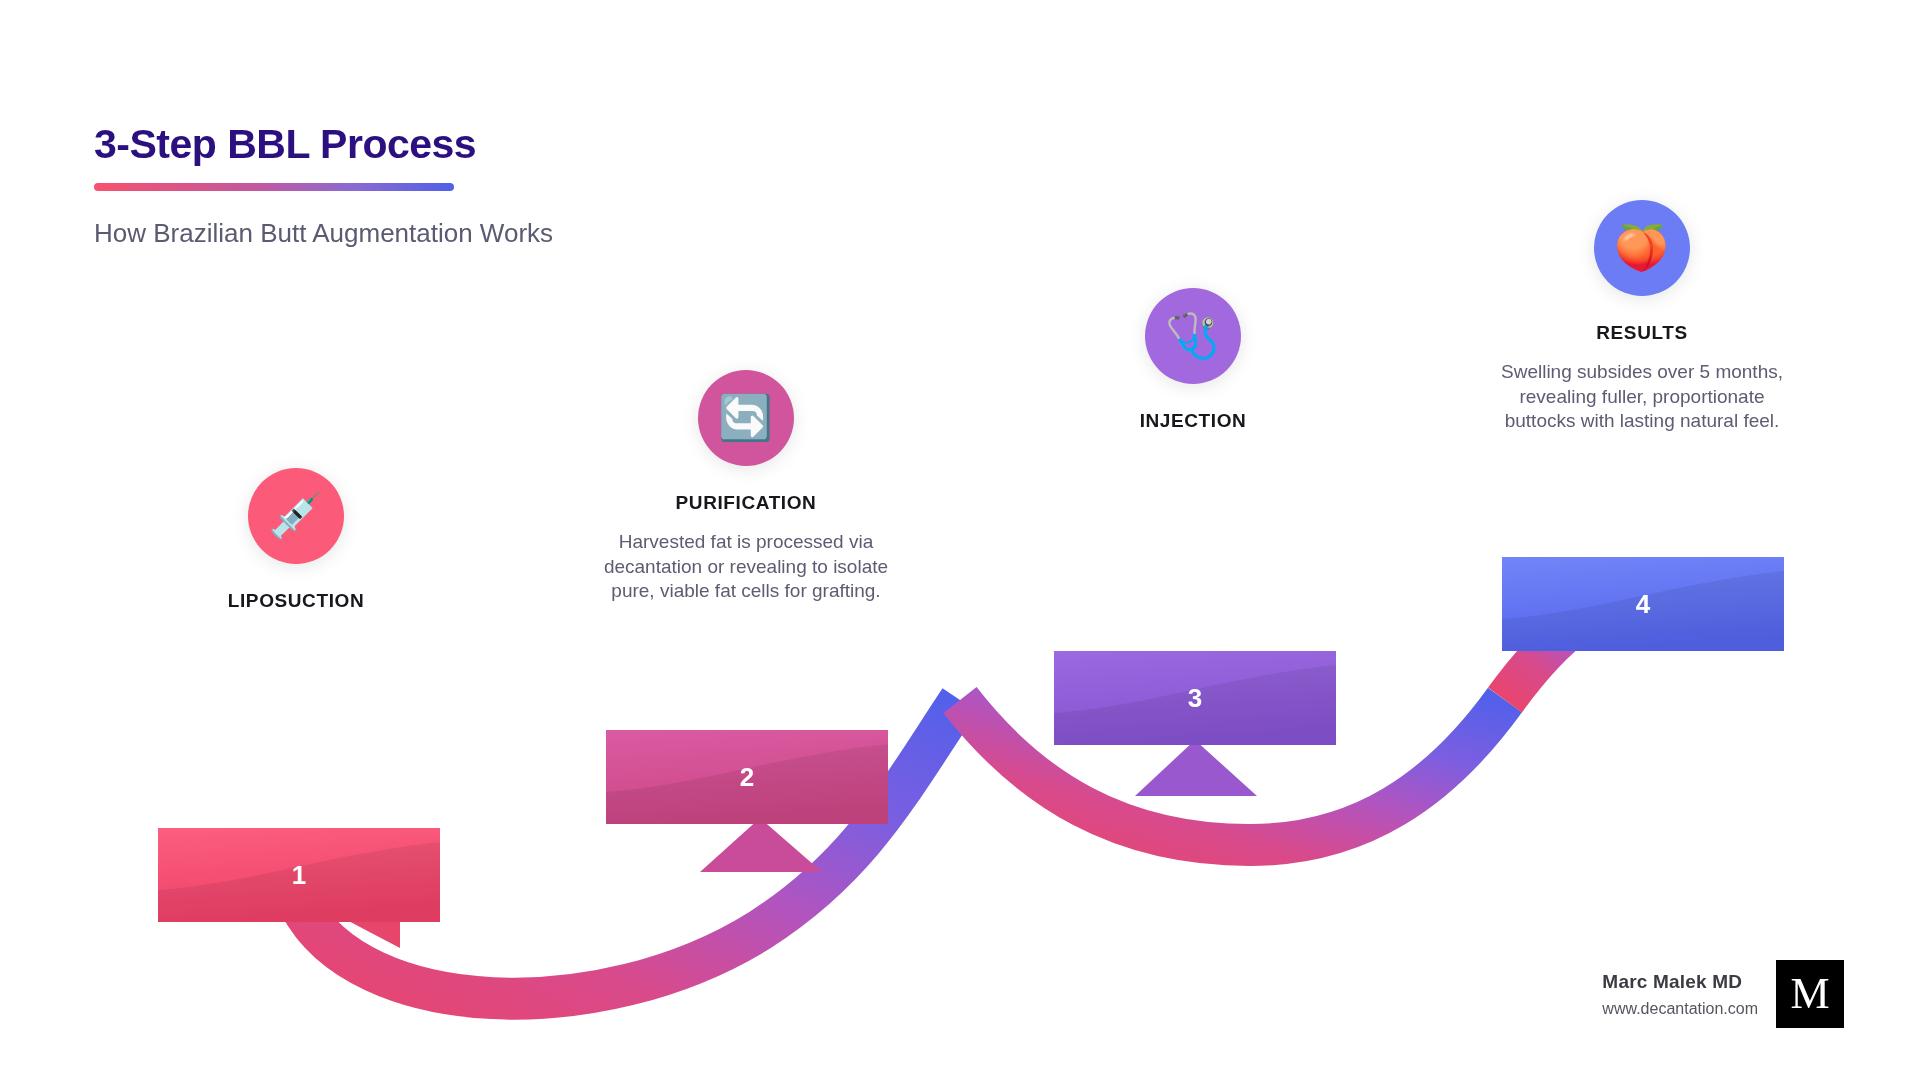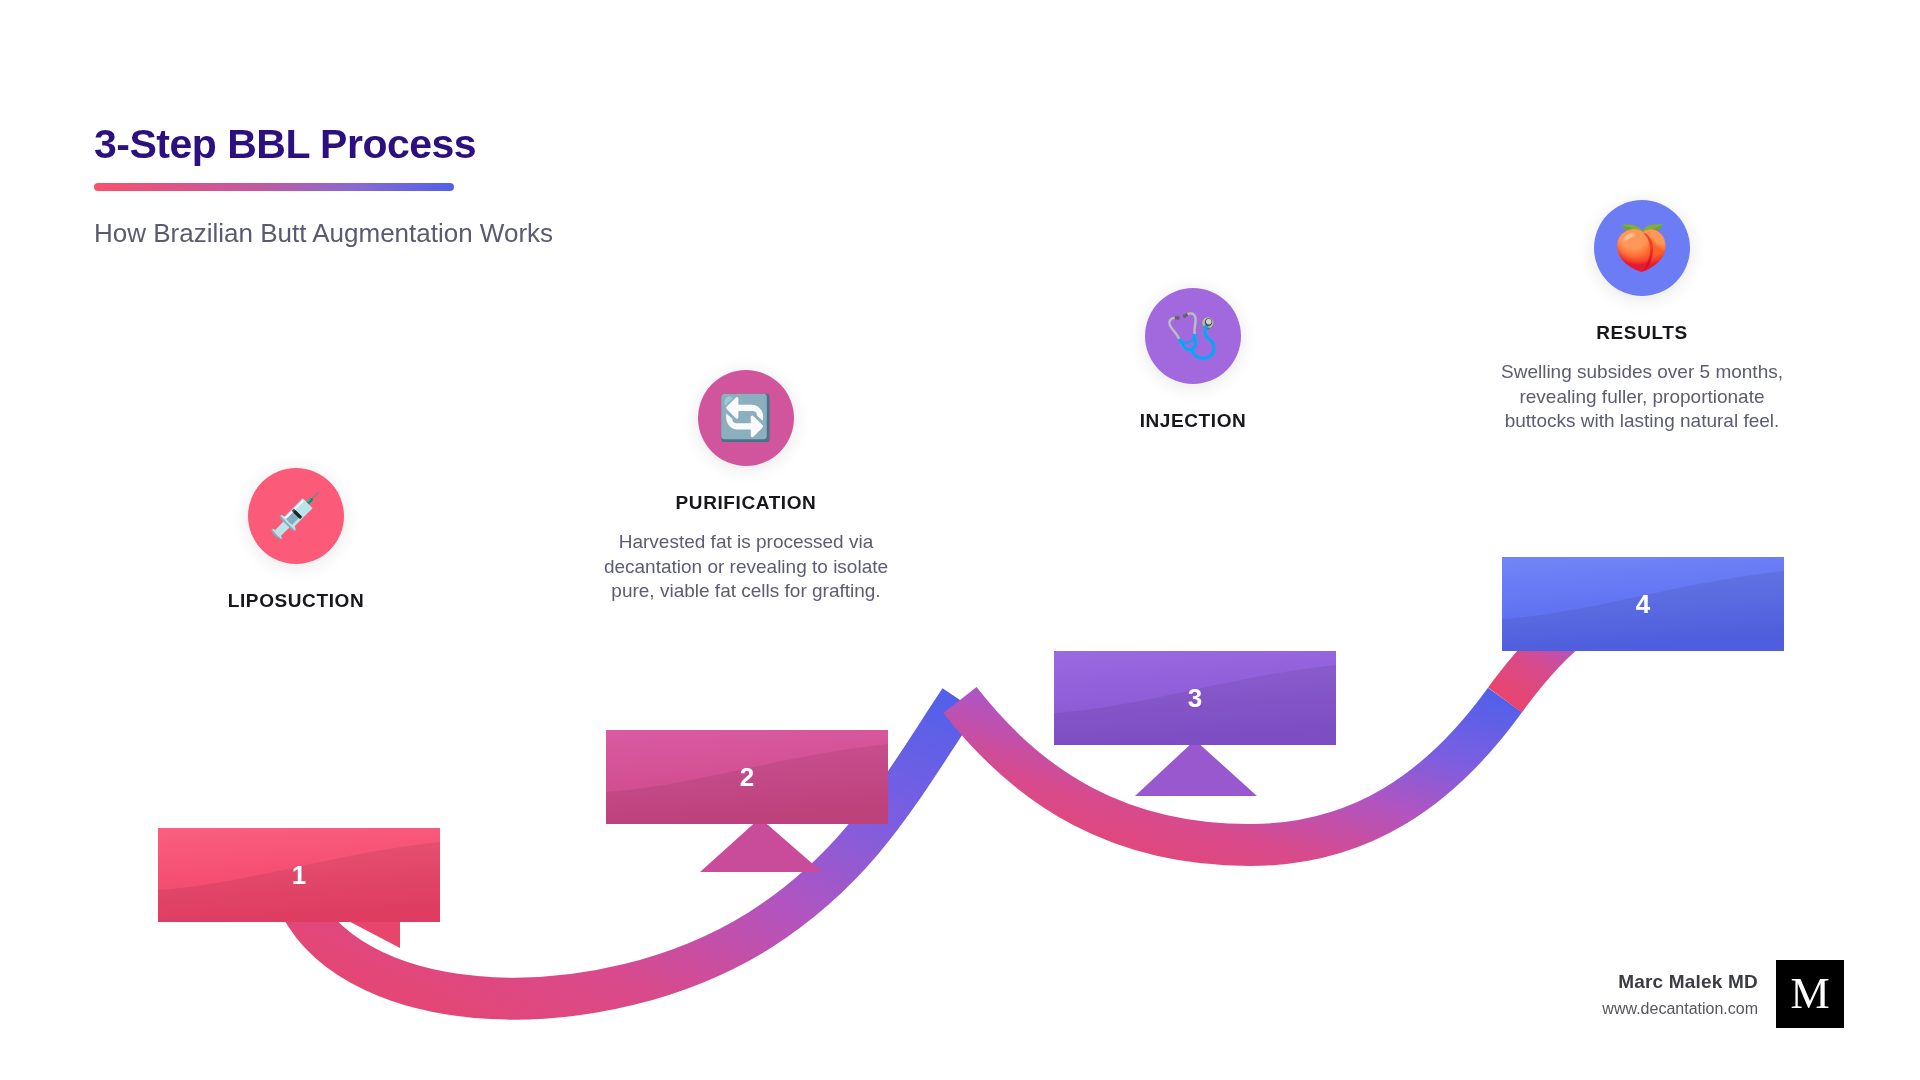--- a/index.html
+++ b/index.html
@@ -128,21 +128,21 @@
 
   
   #brand {
     position: absolute;
     right: 76px;
     bottom: 52px;
     display: flex;
     align-items: center;
     gap: 18px;
   }
-  #brand-text { text-align: right; margin-left: 14px; }
+  #brand-text { text-align: left; margin-left: 14px; }
   #brand-name {
     font-size: 19px;
     font-weight: bold;
     color: #3b3b44;
     letter-spacing: 0.2px;
   }
   #brand-url {
     margin-top: 7px;
     font-size: 16px;
     color: #55555f;

